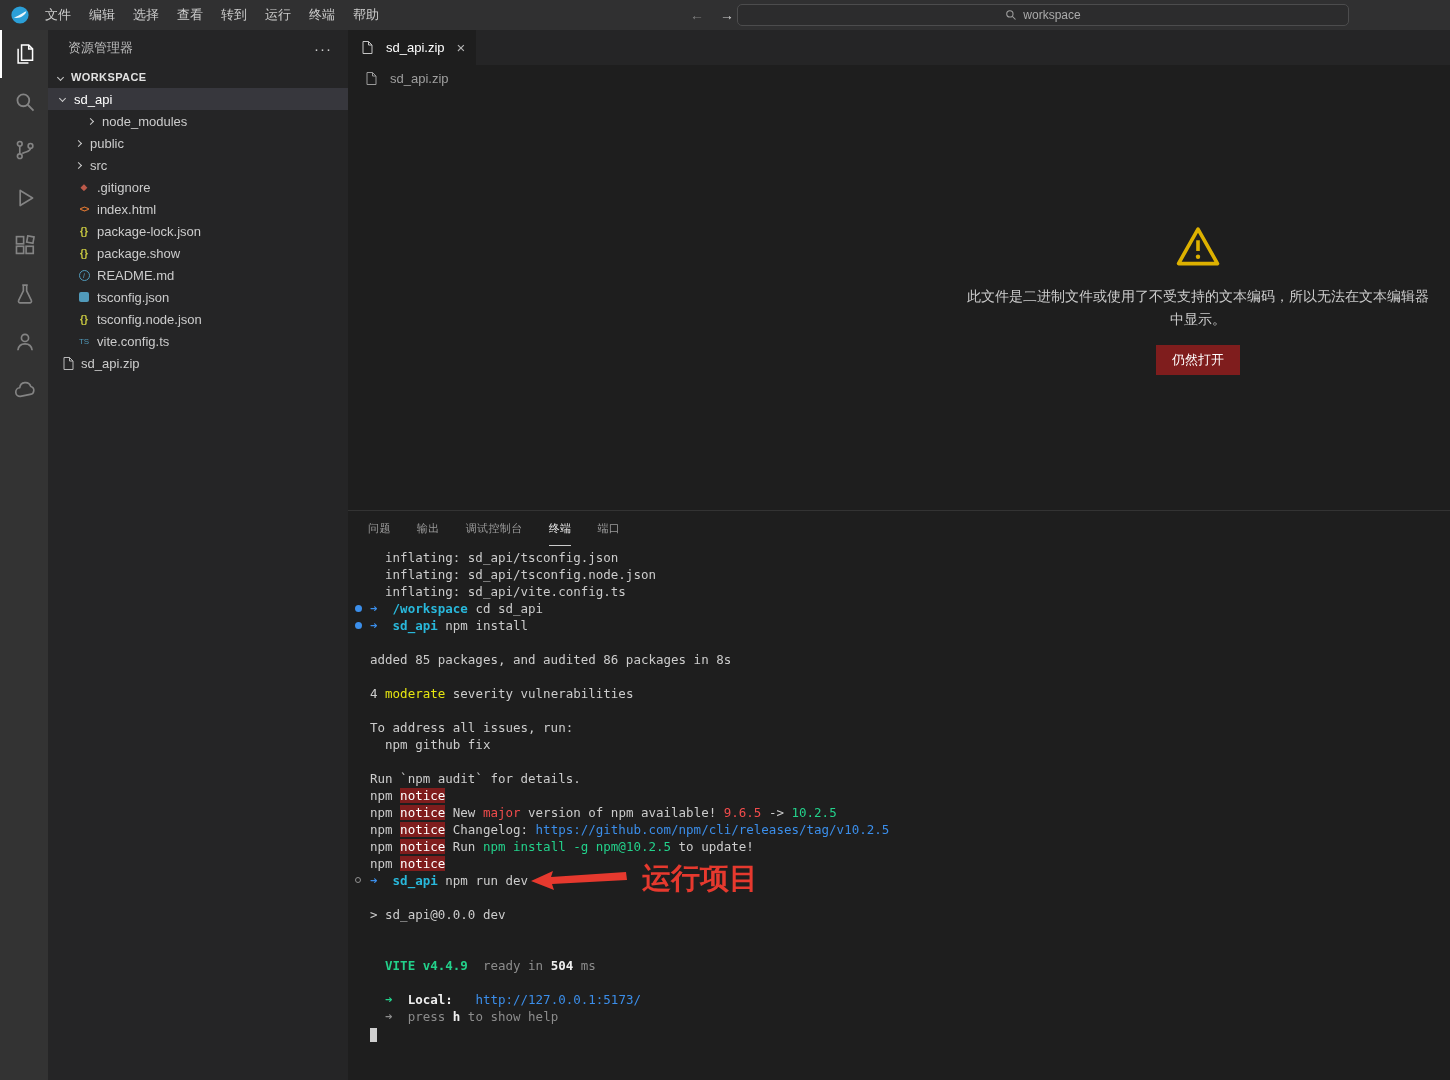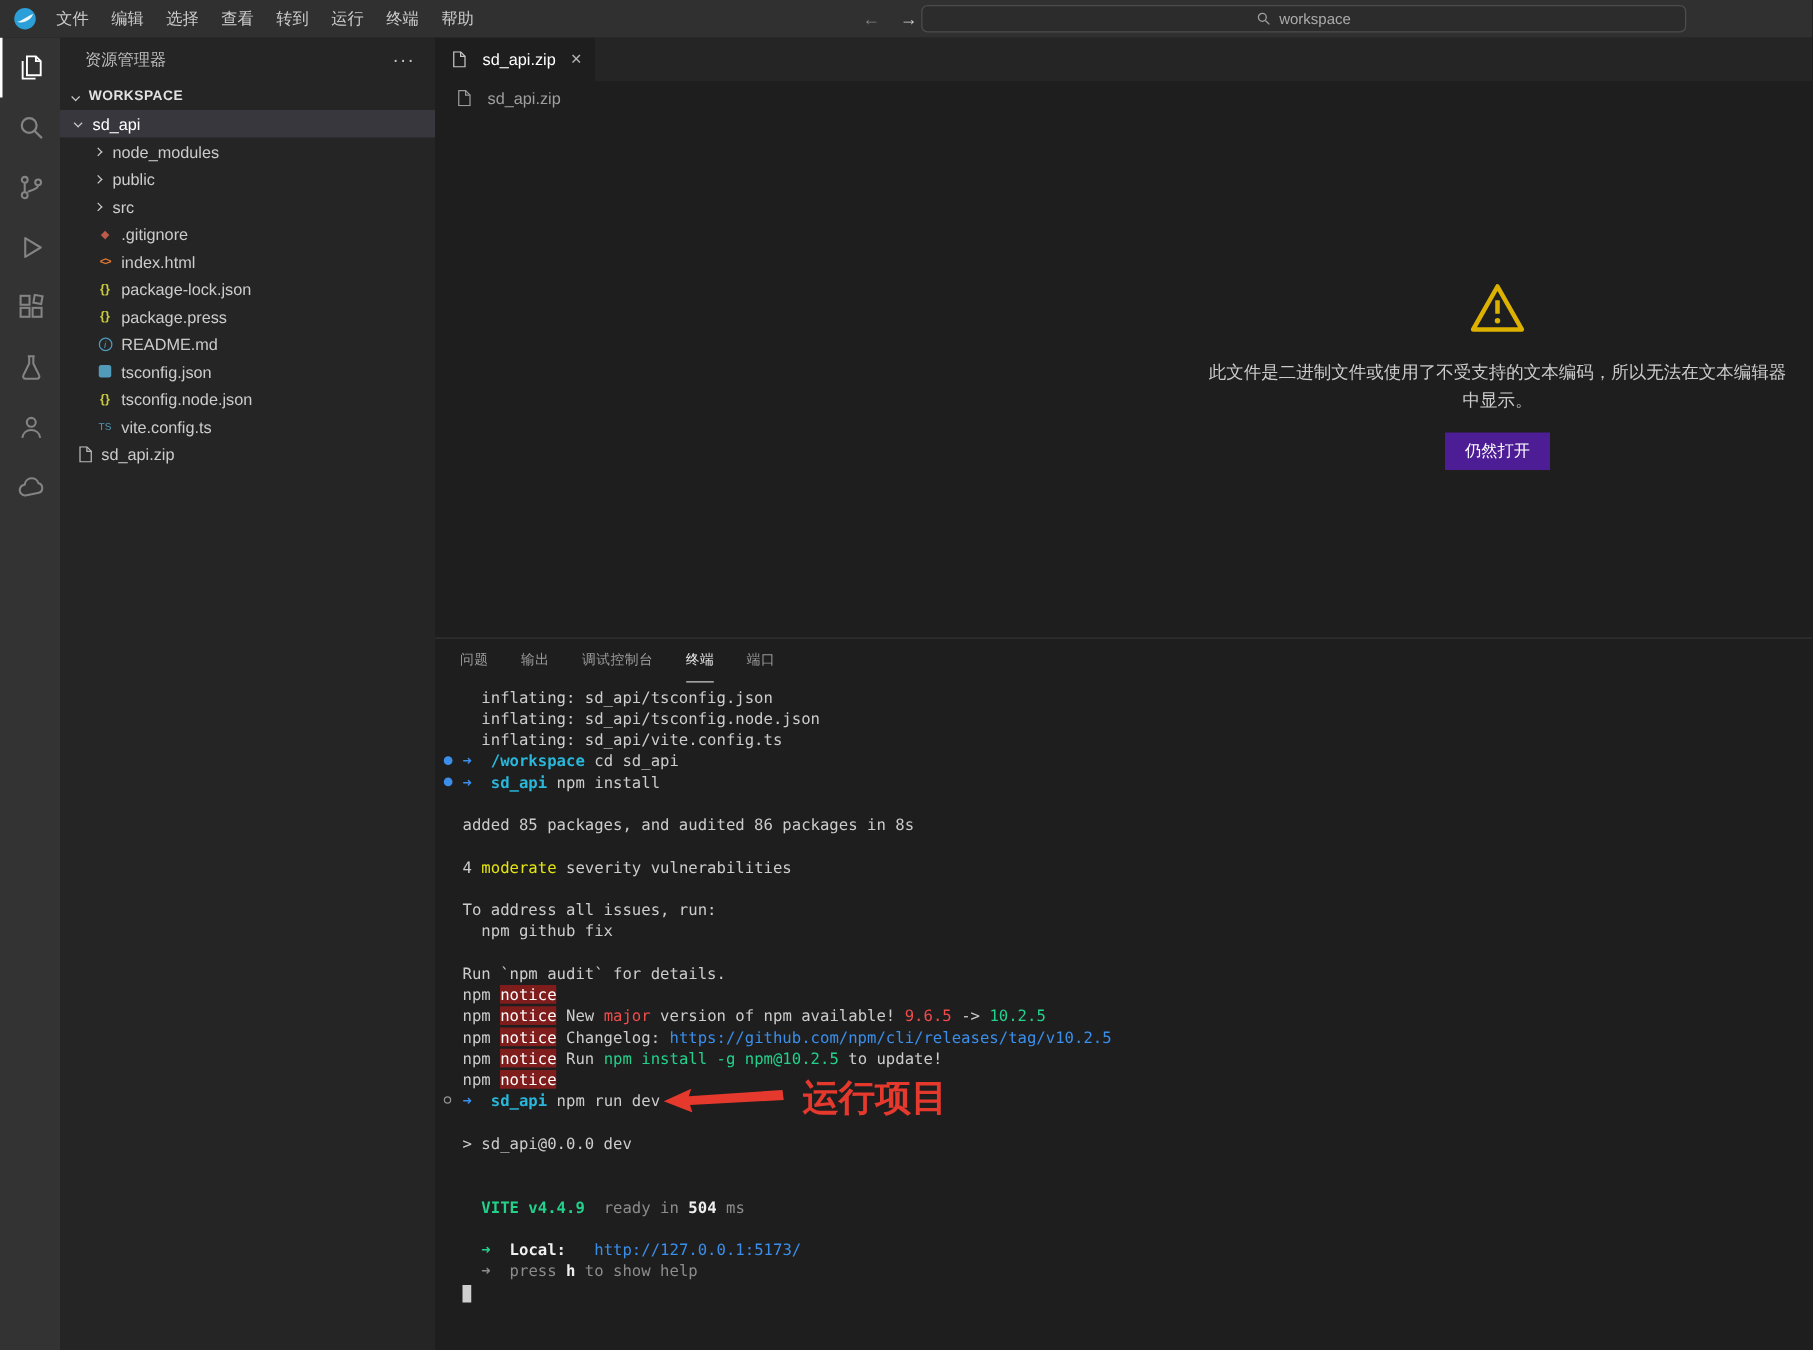--- a/index.html
+++ b/index.html
@@ -55,21 +55,21 @@
   .main { position:absolute; left:348px; top:30px; width:1102px; height:1050px; background:#1e1e1e; }
   .tabbar { height:35px; background:#252526; display:flex; }
   .tab { height:35px; background:#1e1e1e; display:flex; align-items:center; padding:0 11px;
     gap:6px; color:#ffffff; font-size:13px; cursor:pointer; }
   .tab-close { color:#b6b6b6; font-size:15px; margin-left:6px; cursor:pointer; }
   .breadcrumb { height:26px; display:flex; align-items:center; padding-left:15px; gap:6px;
     color:#9f9f9f; font-size:13px; cursor:pointer; }
   .editor-content { position:relative; height:419px; }
   .binary-notice { position:absolute; left:600px; top:134px; width:500px; text-align:center; }
   .bn-msg { margin:14px auto 0; width:470px; color:#cccccc; font-size:14px; line-height:23px; }
-  .bn-btn { margin-top:14px; display:inline-block; background:#4c1d95; color:#ffffff;
+  .bn-btn { margin-top:14px; display:inline-block; background:#7f1d1d; color:#ffffff;
     font-size:13px; padding:6px 16px; cursor:pointer; }
 
   
   .panel { position:absolute; left:0; top:480px; width:1102px; height:570px;
     background:#1e1e1e; border-top:1px solid #333333; }
   .panel-tabs { height:35px; display:flex; align-items:flex-start; padding-left:20px; gap:26px; }
   .ptab { font-size:11px; color:#9b9b9b; line-height:34px; border-bottom:1px solid transparent;
     letter-spacing:.4px; cursor:pointer; }
   .ptab.active { color:#e7e7e7; border-bottom-color:#cccccc; }
   .term { position:relative; padding:3px 0 0 22px;
@@ -204,21 +204,21 @@
   </div>
   <div class="sb-section">
     <span class="chev down"></span>
     <span>WORKSPACE</span>
   </div>
   <div>
       <div class="tree-row selected" style="padding-left: 12px;">
         <span class="chev down"></span>
         <span>sd_api</span>
       </div>
-      <div class="tree-row" style="padding-left: 28px;">
+      <div class="tree-row" style="padding-left: 40px;">
         <span class="chev"></span>
         <span>node_modules</span>
       </div>
       <div class="tree-row" style="padding-left: 28px;">
         <span class="chev"></span>
         <span>public</span>
       </div>
       <div class="tree-row" style="padding-left: 28px;">
         <span class="chev"></span>
         <span>src</span>
@@ -238,21 +238,21 @@
       <div class="tree-row" style="padding-left: 28px;">
         <span class="fi">
           <span class="ic-json">{}</span>
         </span>
         <span>package-lock.json</span>
       </div>
       <div class="tree-row" style="padding-left: 28px;">
         <span class="fi">
           <span class="ic-json">{}</span>
         </span>
-        <span>package.press</span>
+        <span>package.show</span>
       </div>
       <div class="tree-row" style="padding-left: 28px;">
         <span class="fi">
           <span class="ic-info">i</span>
         </span>
         <span>README.md</span>
       </div>
       <div class="tree-row" style="padding-left: 28px;">
         <span class="fi">
           <span class="ic-tsconfig"></span>

